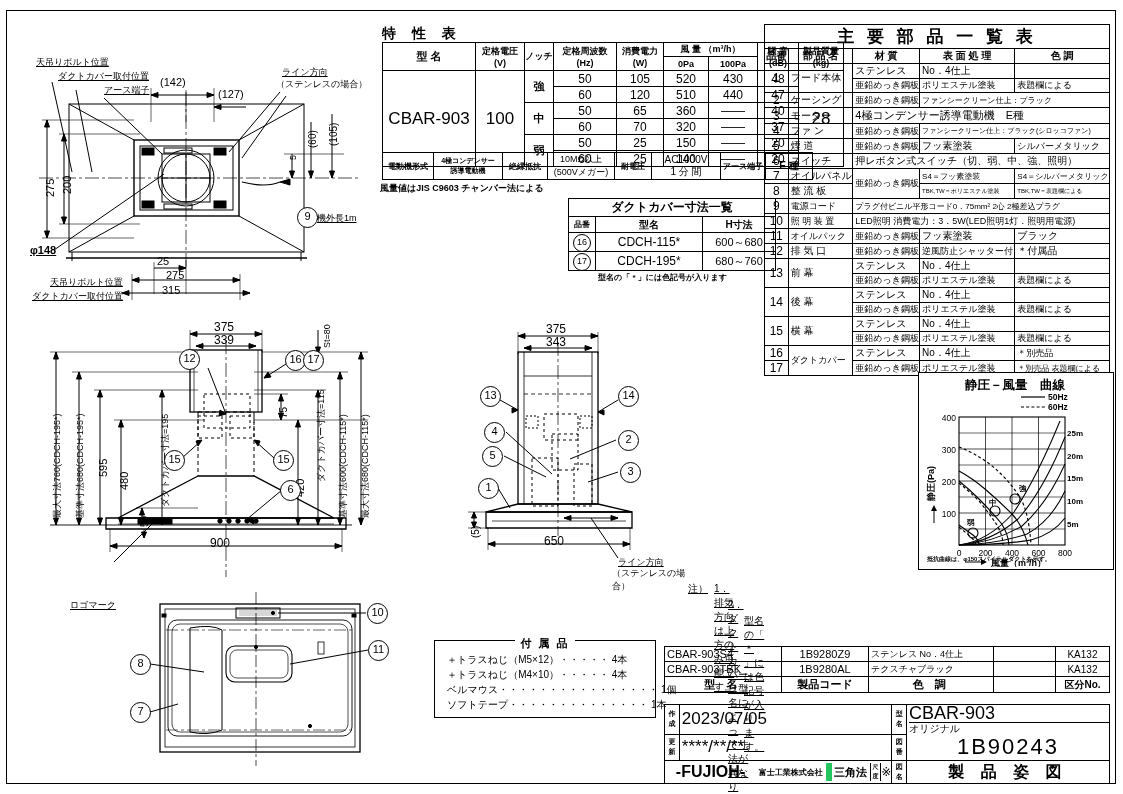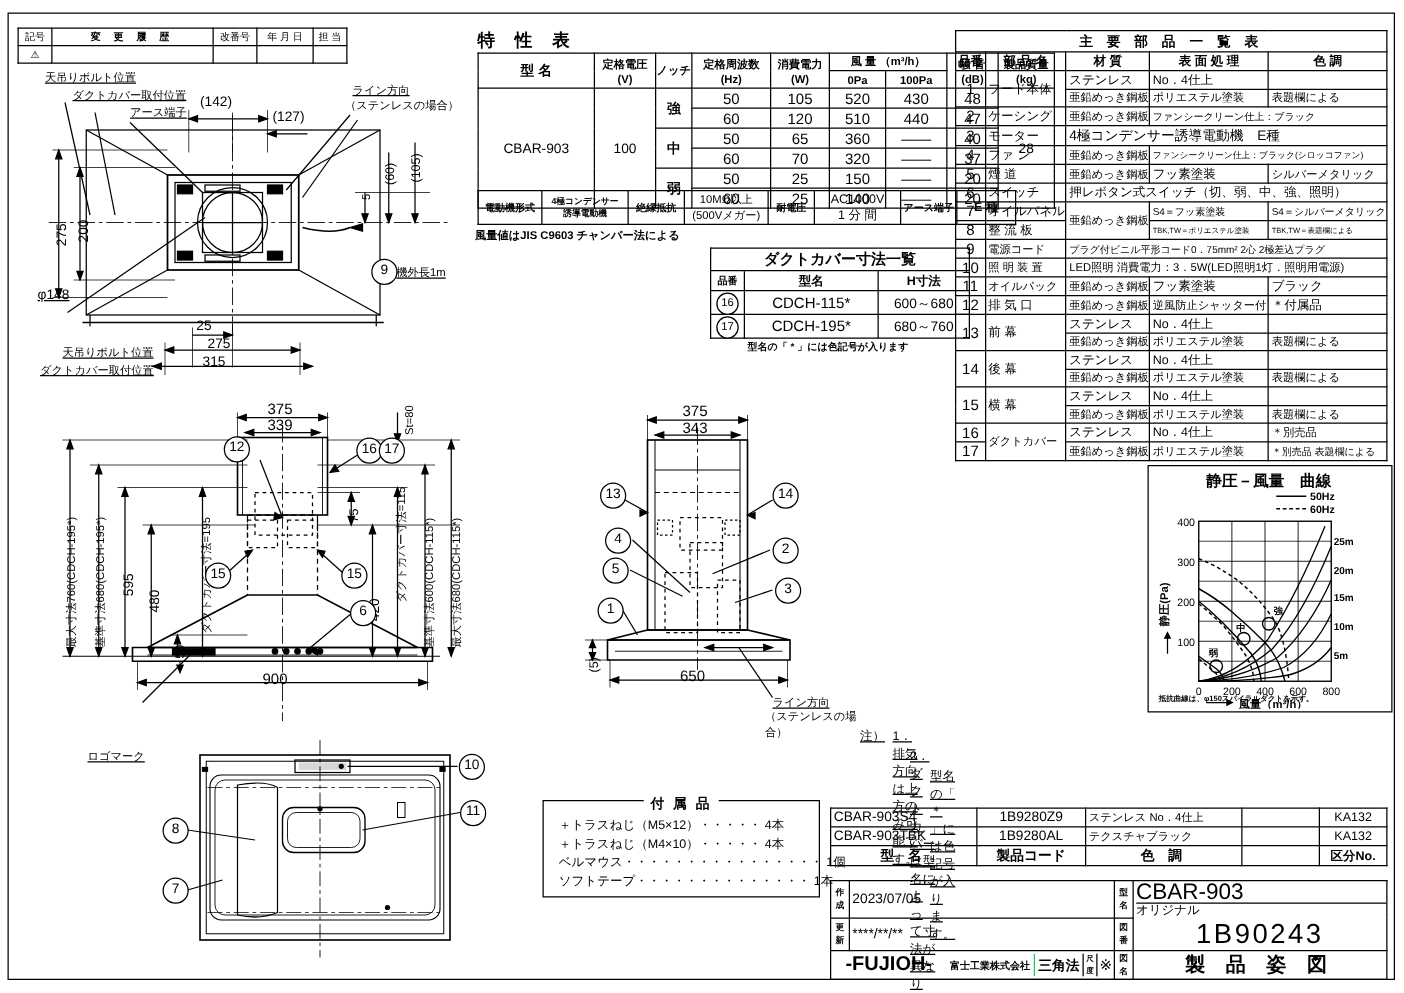--- a/index.html
+++ b/index.html
@@ -2,21 +2,21 @@
 <html><head>
 <meta charset="utf-8">
 <style>
   html,body{margin:0;padding:0;background:#fff;}
   body{width:1123px;height:794px;font-family:"Liberation Sans","DejaVu Sans",sans-serif;color:#000;overflow:hidden;}
   #sheet{position:relative;width:1123px;height:794px;}
   .abs{position:absolute;}
   table{border-collapse:collapse;}
   td,th{border:1px solid #000;padding:0;text-align:center;vertical-align:middle;font-weight:normal;white-space:nowrap;}
   .t9{font-size:9px;} .t8{font-size:8px;} .t7{font-size:7px;} .t6{font-size:6px;}
-  .t10{font-size:10px;} .t11{font-size:11px;} .t12{font-size:12px;} .t13{font-size:11px;}
+  .t10{font-size:10px;} .t11{font-size:11px;} .t12{font-size:12px;} .t13{font-size:17px;}
   .t14{font-size:14px;} .t16{font-size:16px;} .t18{font-size:18px;} .t22{font-size:22px;}
   .b{font-weight:bold;}
   .sp2{letter-spacing:2px;}
   .sp4{letter-spacing:4px;}
   .sp6{letter-spacing:6px;}
   .lt{text-align:left;padding-left:2px;}
   .ctr{text-align:center;}
   .rot{transform:rotate(-90deg);transform-origin:left top;white-space:nowrap;}
   .ul{text-decoration:underline;}
   
@@ -25,40 +25,20 @@
   .cal.sm{width:16px;height:16px;line-height:14px;font-size:9px;}
   .outer{position:absolute;left:6px;top:10px;width:1108px;height:772px;border:1.6px solid #000;}
   svg{display:block;}
 </style>
 </head>
 <body>
 
 <div id="sheet">
   <div class="outer"></div>
 
-  <div class="abs" style="left:14px;top:22px;">
-    <table class="t8">
-      <tbody>
-          <tr>
-        <td style="width:26px;height:13px;">記号</td>
-        <td style="width:128px;" class="b sp4">変 更 履 歴</td>
-        <td style="width:34px;">改番号</td>
-        <td style="width:44px;">年 月 日</td>
-        <td style="width:26px;">担 当</td>
-      </tr>
-      <tr>
-        <td style="height:13px;">⚠</td>
-        <td></td>
-        <td></td>
-        <td></td>
-        <td></td>
-      </tr>
-    </tbody>
-      </table>
-  </div>
 
   <div class="abs" style="left:14px;top:62px;width:360px;height:240px;">
     <svg width="360" height="240" viewBox="0 0 360 240">
       <g fill="none" stroke="#000" stroke-width="1">
 
         <rect x="55" y="42" width="235" height="148"></rect>
         <line x1="55" y1="42" x2="120" y2="78"></line>
         <line x1="290" y1="42" x2="225" y2="78"></line>
         <line x1="55" y1="190" x2="120" y2="154"></line>
         <line x1="290" y1="190" x2="225" y2="154"></line>
@@ -142,21 +122,21 @@
     <span class="abs t9 ul" style="left:22px;top:-6px;">天吊りボルト位置</span>
     <span class="abs t9 ul" style="left:44px;top:8px;">ダクトカバー取付位置</span>
     <span class="abs t9 ul" style="left:90px;top:22px;">アース端子</span>
     <span class="abs t9 ul" style="left:268px;top:4px;">ライン方向</span>
     <span class="abs t9" style="left:262px;top:16px;">（ステンレスの場合）</span>
 
     <span class="abs t11" style="left:146px;top:14px;">(142)</span>
     <span class="abs t11" style="left:204px;top:26px;">(127)</span>
     <span class="abs t11 rot" style="left:30px;top:135px;">275</span>
     <span class="abs t11 rot" style="left:47px;top:132px;">200</span>
-    <span class="abs t11 ul" style="left:16px;top:168px;">φ148</span>
+    <span class="abs t11 ul" style="left:16px;top:182px;font-weight:bold;">φ148</span>
     <span class="abs t11" style="left:143px;top:193px;">25</span>
     <span class="abs t11" style="left:152px;top:207px;">275</span>
     <span class="abs t11" style="left:148px;top:222px;">315</span>
     <span class="abs t10 rot" style="left:293px;top:86px;">(60)</span>
     <span class="abs t10 rot" style="left:314px;top:84px;">(105)</span>
     <span class="abs t9 rot" style="left:274px;top:98px;">5</span>
 
     <div class="cal" style="left:283px;top:145px;">9</div>
     <span class="abs t9 ul" style="left:303px;top:150px;">機外長1m</span>
 
@@ -851,21 +831,21 @@
         <td class="t7 b">図<br>番</td>
         <td class="t22 sp2 ctr" style="border-top:none;">1B90243</td>
       </tr>
       <tr>
         <td colspan="2" style="height:22px;padding:0;">
           <table style="width:100%;border:none;">
             <tbody>
                   <tr>
               <td style="border:none;width:92px;" class="t16 b">-FUJIOH-</td>
               <td style="border:none;width:70px;margin-left:16px;" class="t8 b">富士工業株式会社</td>
-              <td style="border-left:1px solid #22c55e;border-top:none;border-bottom:none;border-right:none;width:38px;margin-left:32px;" class="t11 b">三角法</td>
+              <td style="border-left:6px solid #22c55e;border-top:none;border-bottom:none;border-right:none;width:38px;margin-left:32px;" class="t11 b">三角法</td>
               <td style="border-left:1px solid #000;border-top:none;border-bottom:none;border-right:none;width:10px;" class="t6 b">尺<br>度</td>
               <td style="border-left:1px solid #000;border-top:none;border-bottom:none;border-right:none;" class="t12">※</td>
             </tr>
           </tbody>
               </table>
         </td>
         <td class="t7 b">図<br>名</td>
         <td class="t16 b sp6">製 品 姿 図</td>
       </tr>
     </tbody>

